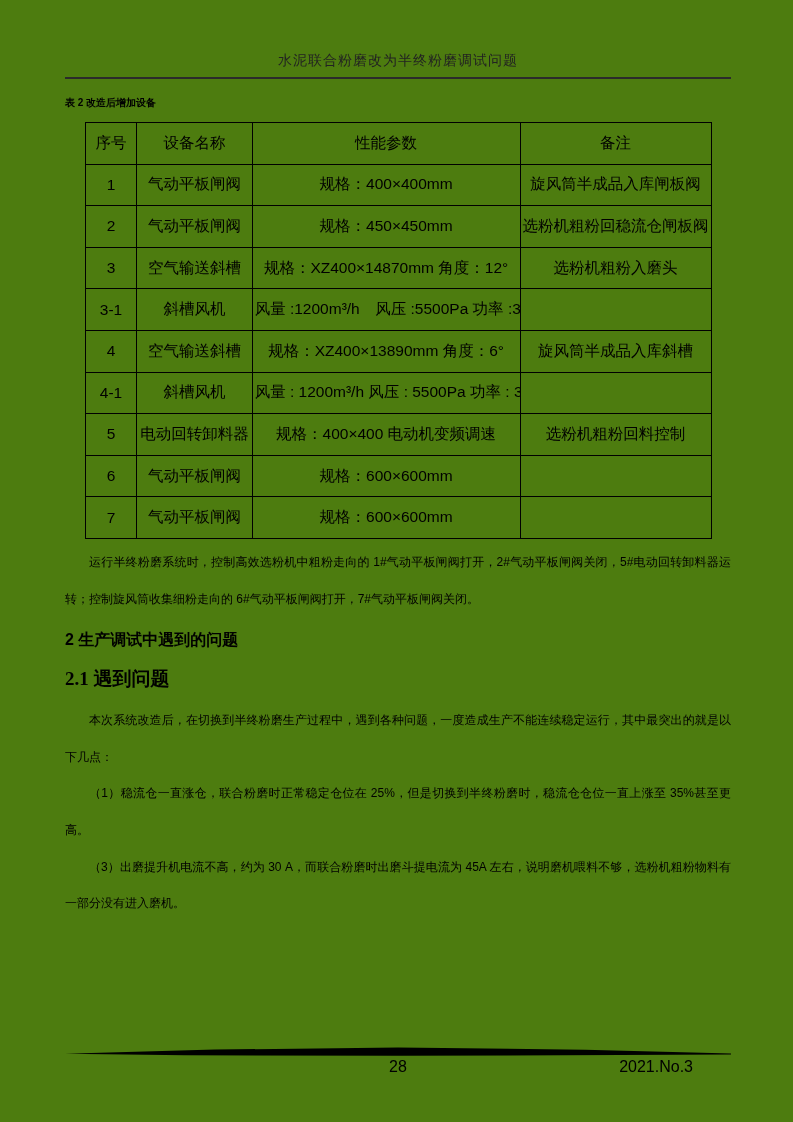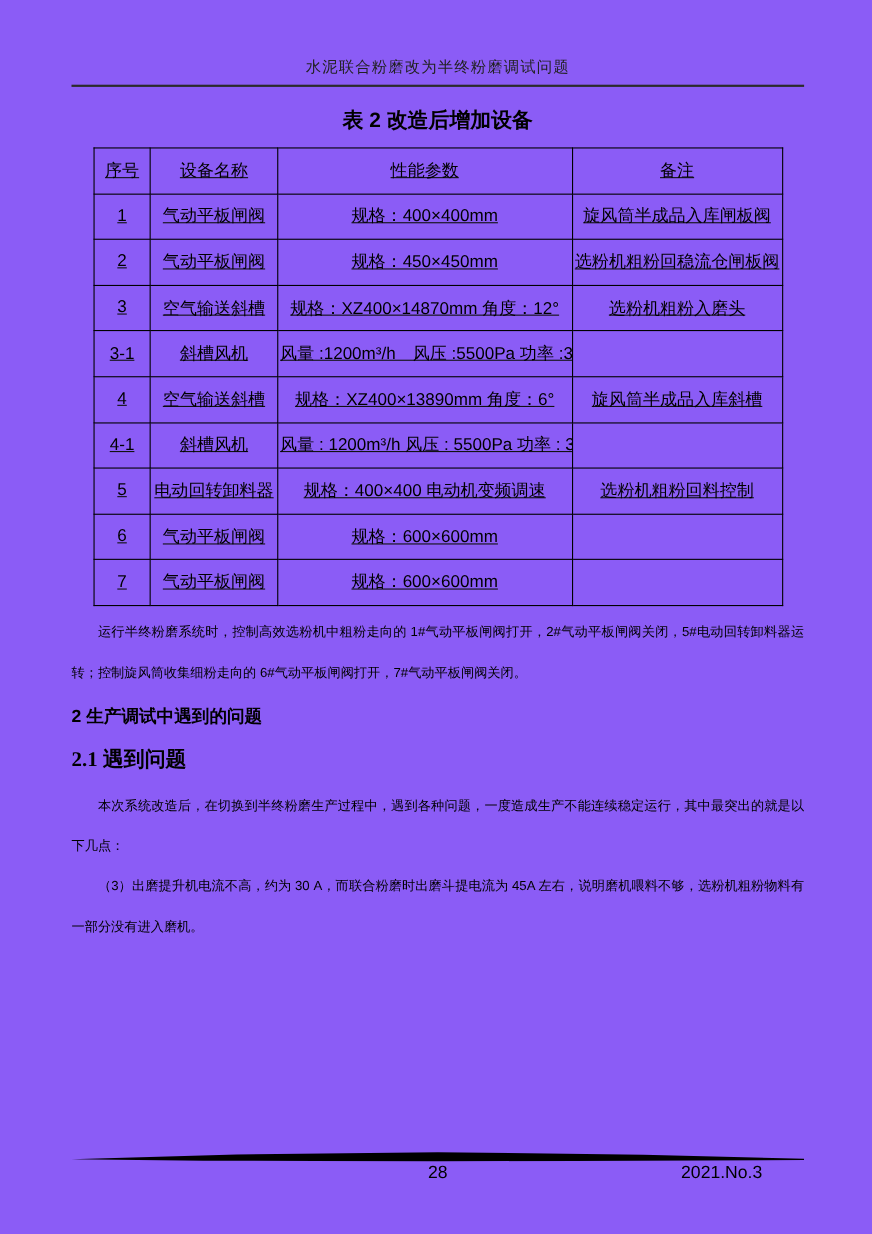--- a/index.html
+++ b/index.html
@@ -1,43 +1,43 @@
 <!DOCTYPE html>
 <html><head>
 <meta charset="utf-8">
 <style>
   html,body{margin:0;padding:0;background:#ffffff;}
   body{
     width:793px;height:1122px;position:relative;overflow:hidden;
     font-family:"Liberation Serif","DejaVu Serif",serif;
     color:#111;
   }
-  .page{position:absolute;inset:0;background:#8b5cf6;}
+  .page{position:absolute;inset:0;background:#4d7c0f;}
   .content{margin:0 62px 0 65px;width:666px;}
 
   
   .running-title{
     padding-top:52px;text-align:center;
     font-size:14px;color:#222;letter-spacing:1px;
     font-family:"Liberation Serif","DejaVu Serif",serif;
   }
   .header-rule{
     border:none;border-top:2px solid #2b2b2b;margin:7px 0 0 0;
   }
 
   
   .table-caption{
-    margin-top:17px;text-align:center;font-weight:bold;font-size:19px;
+    margin-top:17px;text-align:left;font-weight:bold;font-size:10px;
     font-family:"Liberation Sans","DejaVu Sans",sans-serif;color:#000;
   }
 
   
   table.equipment{
     border-collapse:collapse;table-layout:fixed;
-    width:627px;margin:12px auto 0 auto;text-decoration:underline;
+    width:627px;margin:12px auto 0 auto;
   }
   table.equipment th, table.equipment td{
     border:1px solid #000;
     height:40.6px;
     text-align:center;vertical-align:middle;
     font-family:"Liberation Sans","DejaVu Sans",sans-serif;
     font-size:15.5px;font-weight:normal;color:#000;
     padding:0 2px;overflow:hidden;white-space:nowrap;
   }
   col.c-no{width:8.3%;}
@@ -156,20 +156,21 @@
 
     <div class="bodytext">
       <p class="para">运行半终粉磨系统时，控制高效选粉机中粗粉走向的 1#气动平板闸阀打开，2#气动平板闸阀关闭，5#电动回转卸料器运转；控制旋风筒收集细粉走向的 6#气动平板闸阀打开，7#气动平板闸阀关闭。</p>
 
       <h2 class="sec">2 生产调试中遇到的问题</h2>
 
       <h3 class="subsec">2.1 遇到问题</h3>
 
       <p class="para intro">本次系统改造后，在切换到半终粉磨生产过程中，遇到各种问题，一度造成生产不能连续稳定运行，其中最突出的就是以下几点：</p>
 
+      <p class="para">（1）稳流仓一直涨仓，联合粉磨时正常稳定仓位在 25%，但是切换到半终粉磨时，稳流仓仓位一直上涨至 35%甚至更高。</p>
 
 
       <p class="para">（3）出磨提升机电流不高，约为 30 A，而联合粉磨时出磨斗提电流为 45A 左右，说明磨机喂料不够，选粉机粗粉物料有一部分没有进入磨机。</p>
     </div>
   </div>
 
   <div class="footer">
     <svg class="footer-rule" viewBox="0 0 666 9" preserveAspectRatio="none">
       <polygon points="0,6.8 150,2.6 333,0.4 520,2.8 666,6.4 666,7.6 333,8.8 120,8.2" fill="#000"></polygon>
     </svg>

